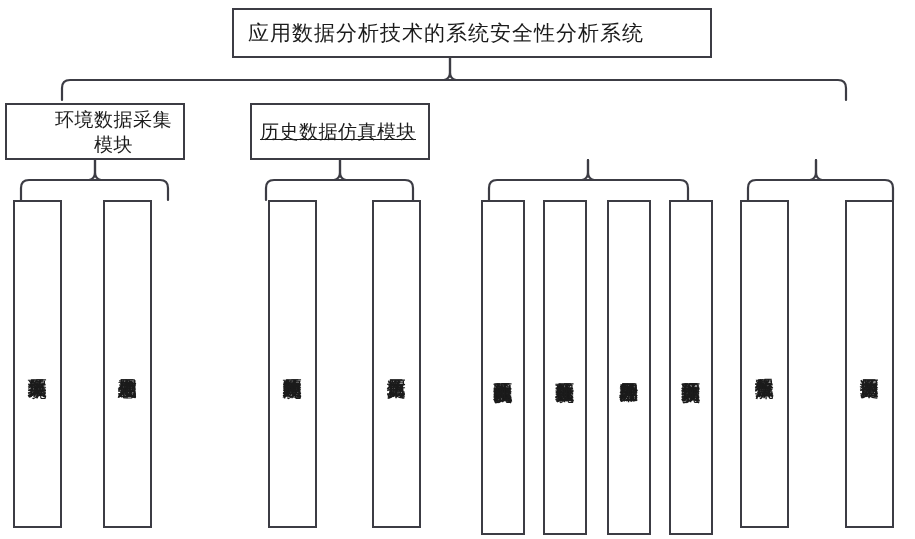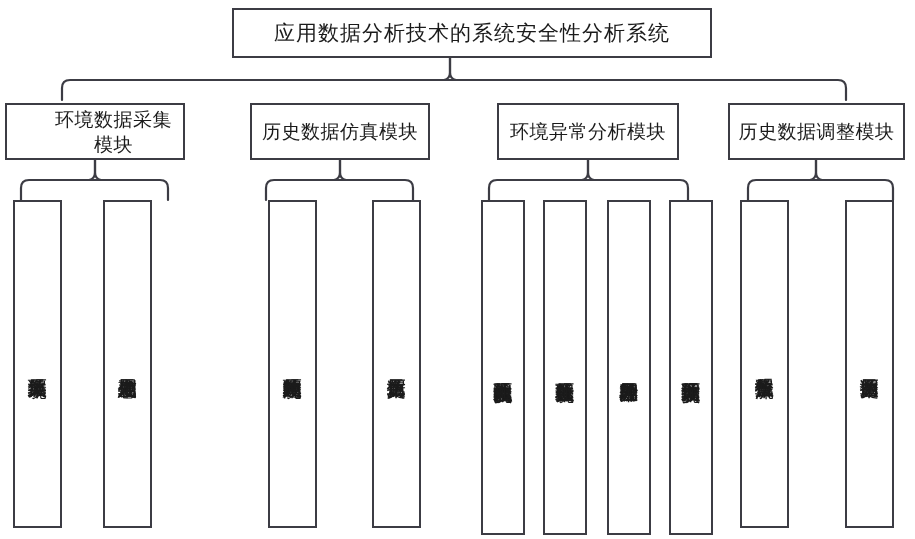--- a/index.html
+++ b/index.html
@@ -9,21 +9,21 @@
   }
   #diagram{position:absolute;left:0;top:0;width:915px;height:539px;}
 
   .node{
     position:absolute;
     box-sizing:border-box;
     border:2px solid #3c3c44;
     background:#ffffff;
     display:flex;
     align-items:center;
-    justify-content:center;
+    justify-content:flex-start;
     text-align:center;
     color:#1b1b1b;
   }
   .root-node{
     font-size:21px;
     line-height:1.25;
     letter-spacing:1px;
     padding:0 14px;
   }
   .module-node{
@@ -80,31 +80,25 @@
   </svg>
 
   <div class="node root-node" style="left:232px;top:8px;width:480px;height:50px;">
     <span>应用数据分析技术的系统安全性分析系统</span>
   </div>
 
   <div class="node module-node" style="left:5px;top:103px;width:180px;height:57px;padding-left:45px;">
     <span>环境数据采集模块</span>
   </div>
 
-  <div class="node module-node" style="left:250px;top:103px;width:180px;height:57px;">
+  <div class="node module-node" style="left:250px;top:103px;width:180px;height:57px;text-decoration:underline;">
     <span>历史数据仿真模块</span>
   </div>
 
-  <div class="node module-node" style="left:497px;top:103px;width:182px;height:57px;">
-    <span>环境异常分析模块</span>
-  </div>
 
-  <div class="node module-node" style="left:728px;top:103px;width:177px;height:57px;">
-    <span>历史数据调整模块</span>
-  </div>
 
   <div class="node leaf-node" style="left:13px;top:200px;width:49px;height:328px;">
     <span class="leaf-text">环境数据采集单元</span>
   </div>
 
   <div class="node leaf-node" style="left:103px;top:200px;width:49px;height:328px;">
     <span class="leaf-text">周期信息列表生成单元</span>
   </div>
 
   <div class="node leaf-node" style="left:268px;top:200px;width:49px;height:328px;">

